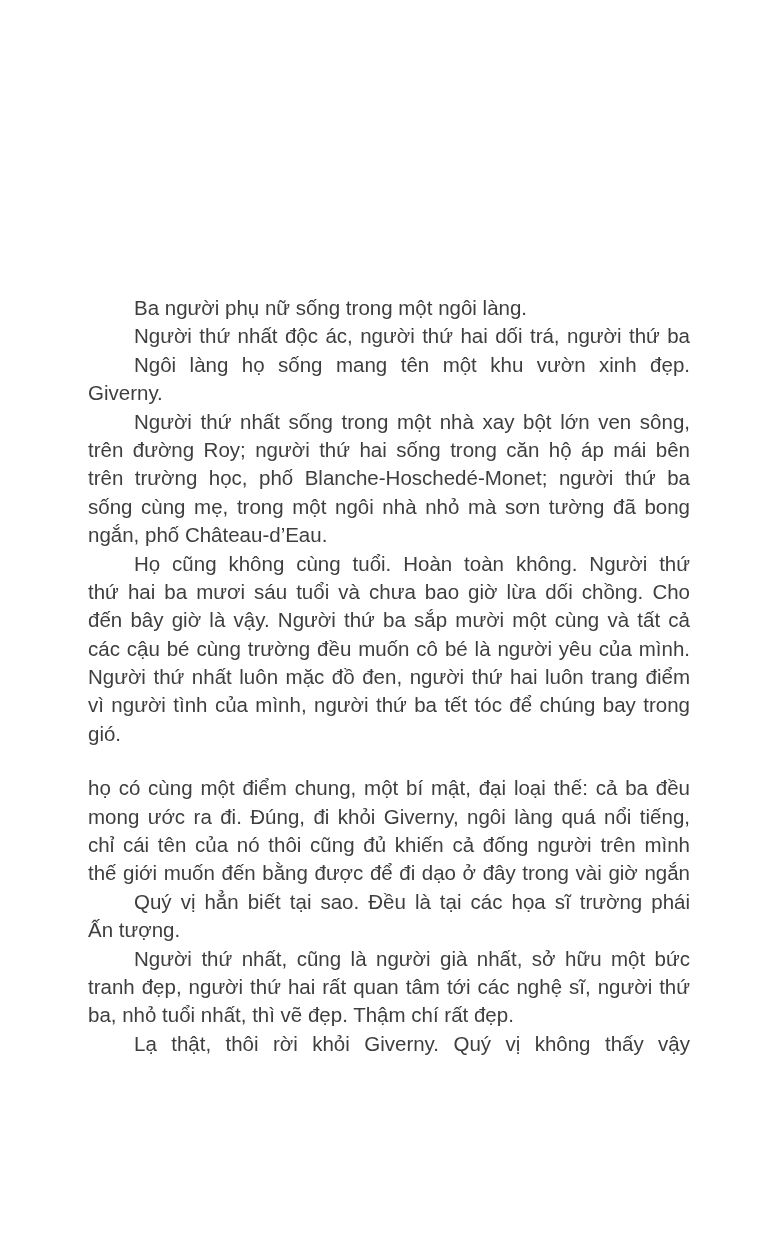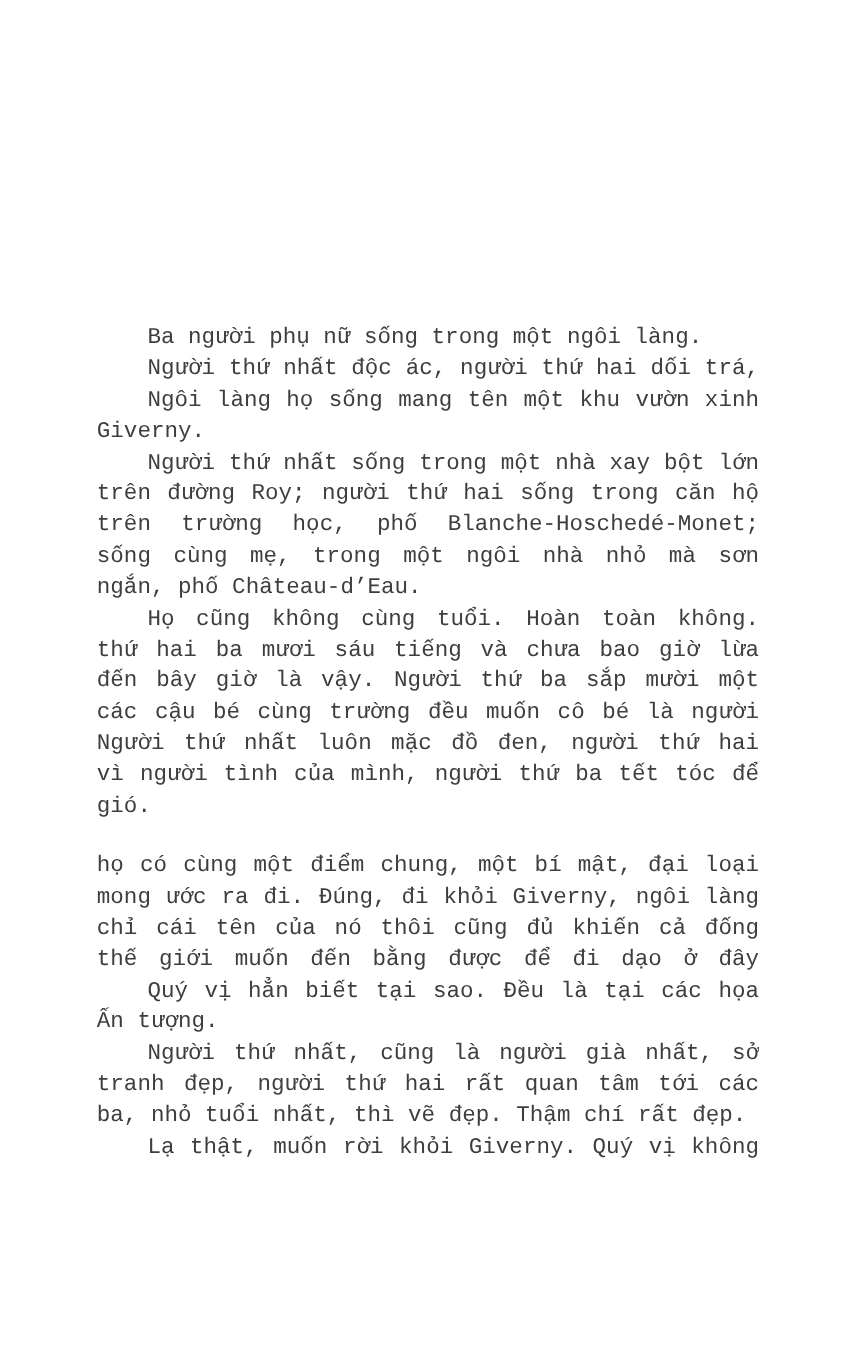--- a/index.html
+++ b/index.html
@@ -10,21 +10,21 @@
   .page {
     position: relative;
     width: 776px;
     height: 1245px;
     background: #ffffff;
     overflow: hidden;
   }
   .content {
     box-sizing: border-box;
     padding: 294px 86px 0 88px;
-    font-family: Liberation Mono, monospace;
+    font-family: Liberation Sans, sans-serif;
     font-size: 20.5px;
     line-height: 28.4px;
     color: #3e3e3e;
     -webkit-font-smoothing: antialiased;
   }
   .paragraph { margin: 0; }
   .ln {
     height: 28.4px;
     overflow: hidden;
     text-align: left;
@@ -59,21 +59,21 @@
       </div>
       <div class="paragraph">
         <div class="ln ind j">Người thứ nhất sống trong một nhà xay bột lớn ven sông,</div>
         <div class="ln j">trên đường Roy; người thứ hai sống trong căn hộ áp mái bên</div>
         <div class="ln j">trên trường học, phố Blanche-Hoschedé-Monet; người thứ ba</div>
         <div class="ln j">sống cùng mẹ, trong một ngôi nhà nhỏ mà sơn tường đã bong</div>
         <div class="ln">ngắn, phố Château-d’Eau.</div>
       </div>
       <div class="paragraph">
         <div class="ln ind j">Họ cũng không cùng tuổi. Hoàn toàn không. Người thứ</div>
-        <div class="ln j">thứ hai ba mươi sáu tiếng và chưa bao giờ lừa dối chồng. Cho</div>
+        <div class="ln j">thứ hai ba mươi sáu tuổi và chưa bao giờ lừa dối chồng. Cho</div>
         <div class="ln j">đến bây giờ là vậy. Người thứ ba sắp mười một cùng và tất cả</div>
         <div class="ln j">các cậu bé cùng trường đều muốn cô bé là người yêu của mình.</div>
         <div class="ln j">Người thứ nhất luôn mặc đồ đen, người thứ hai luôn trang điểm</div>
         <div class="ln j">vì người tình của mình, người thứ ba tết tóc để chúng bay trong</div>
         <div class="ln">gió.</div>
       </div>
     </div>
 
     <div class="block-gap"></div>
 
@@ -87,18 +87,18 @@
       <div class="paragraph">
         <div class="ln ind j">Quý vị hẳn biết tại sao. Đều là tại các họa sĩ trường phái</div>
         <div class="ln">Ấn tượng.</div>
       </div>
       <div class="paragraph">
         <div class="ln ind j">Người thứ nhất, cũng là người già nhất, sở hữu một bức</div>
         <div class="ln j">tranh đẹp, người thứ hai rất quan tâm tới các nghệ sĩ, người thứ</div>
         <div class="ln">ba, nhỏ tuổi nhất, thì vẽ đẹp. Thậm chí rất đẹp.</div>
       </div>
       <div class="paragraph">
-        <div class="ln ind j">Lạ thật, muốn rời khỏi Giverny. Quý vị không sống vậy</div>
+        <div class="ln ind j">Lạ thật, thôi rời khỏi Giverny. Quý vị không thấy vậy</div>
       </div>
     </div>
 
   </div>
 </div>
 
 </body></html>

